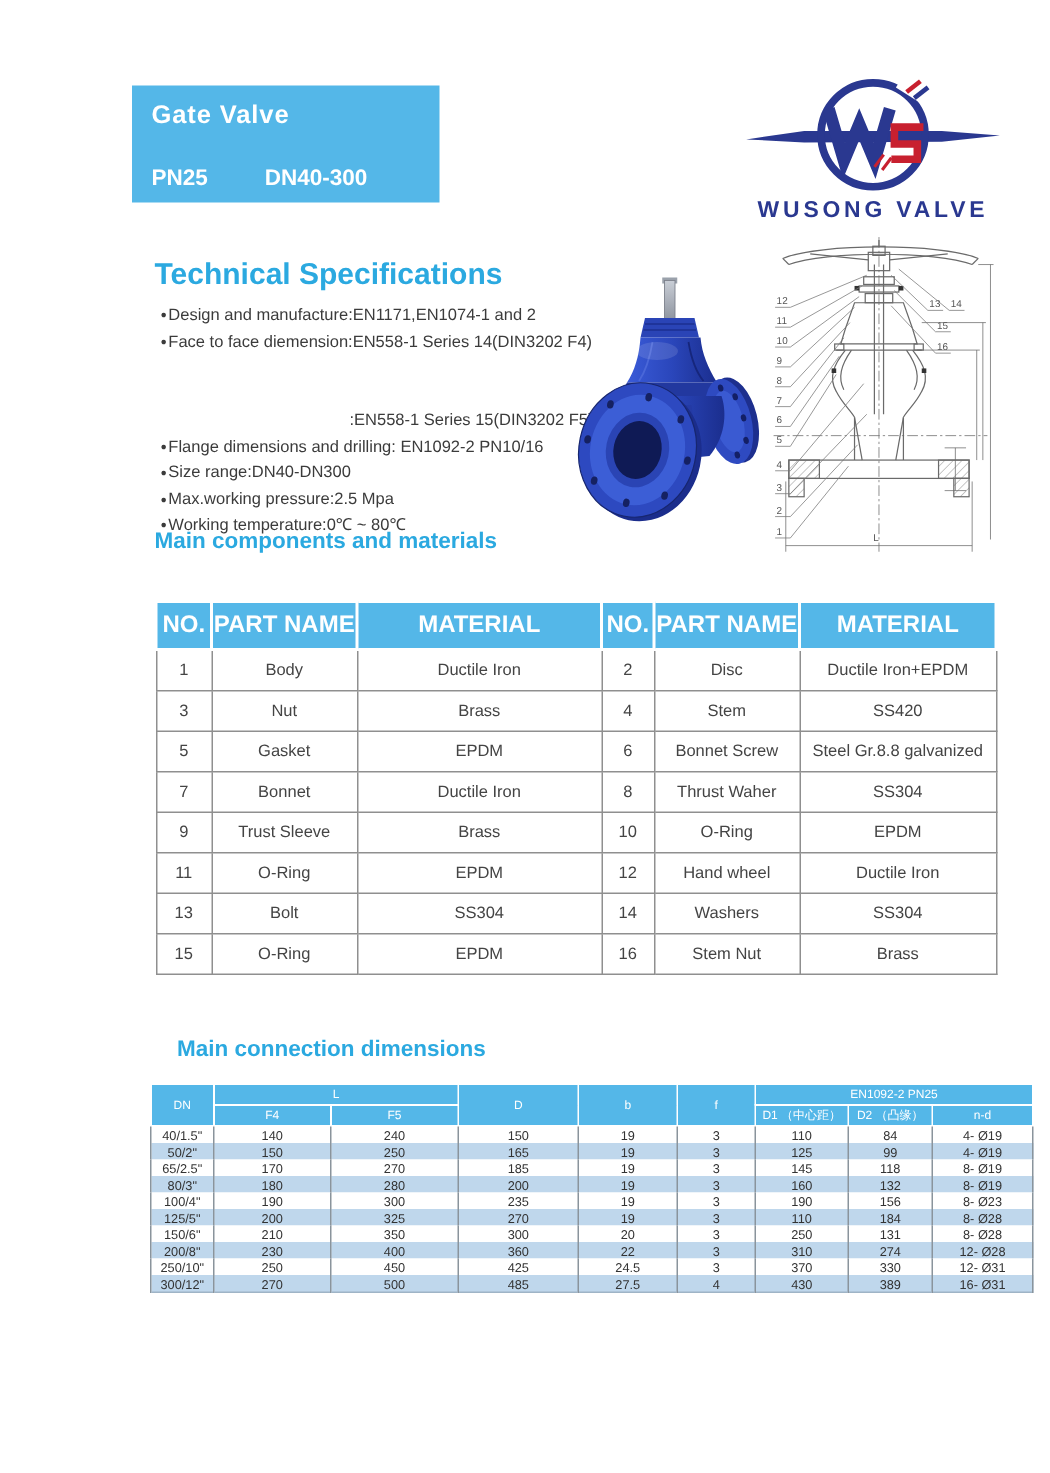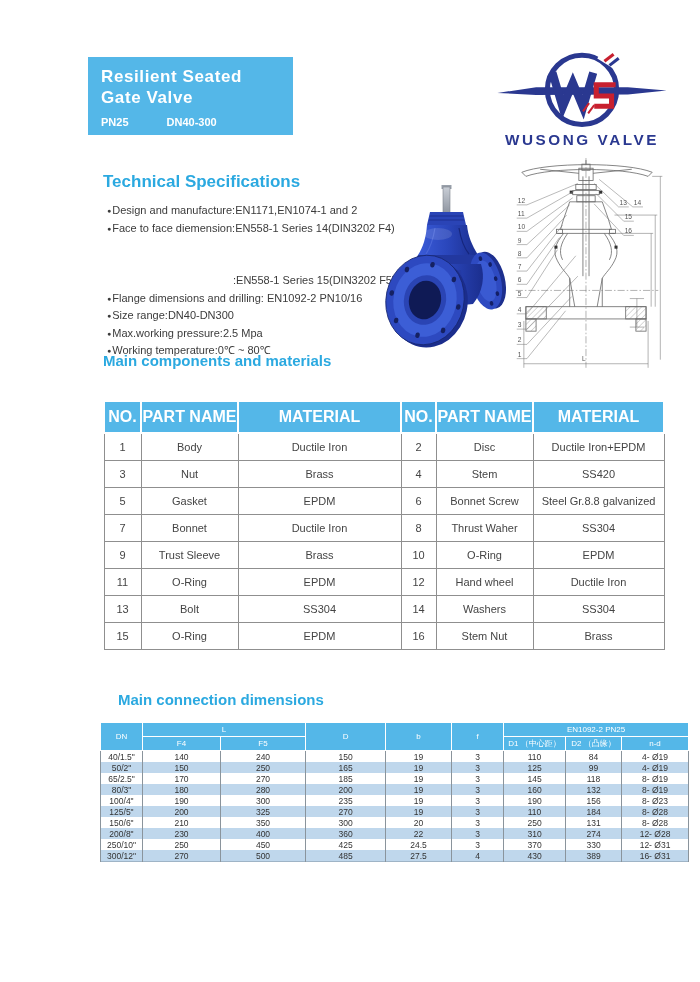--- a/index.html
+++ b/index.html
@@ -3,29 +3,29 @@
 <meta charset="utf-8">
 <style>
   html,body { margin:0; padding:0; background:#ffffff; }
   #page { position:relative; width:700px; height:982px; background:#fff;
           font-family:"Liberation Sans", sans-serif; overflow:hidden; }
 
   
   .banner { position:absolute; left:88px; top:57px; width:205px; height:78px;
             background:#54B7E8; color:#fff; box-sizing:border-box; padding:9px 0 0 13px; }
   .banner .t  { font-size:17px; font-weight:bold; line-height:21px; letter-spacing:0.6px; }
-  .banner .sub{ margin-top:8px; font-size:11px; font-weight:bold; display:flex; }
+  .banner .sub{ margin-top:23px; font-size:15px; font-weight:bold; display:flex; }
   .banner .sub .dn { margin-left:38px; }
 
   
   .logo { position:absolute; left:495px; top:44px; width:174px; height:106px;text-align:center; }
 
   
   h2.sec { position:absolute; margin:0; color:#2BA9E0; font-weight:600; }
-  #h-tech { left:103px; top:172px; font-size:17px; }
+  #h-tech { left:103px; top:172px; font-size:20px; }
   #h-comp { left:103px; top:352px; font-size:15px; }
   #h-dims { left:103px; top:691px; font-size:15px;margin-left:15px; }
 
   
   .specs { position:absolute; left:107px; top:202px; width:300px;
            font-size:11px; color:#3b3b3b; }
   .spec-line { line-height:17.5px; white-space:nowrap; }
   .spec-line .dot { font-size:7px; vertical-align:1px; margin-right:1px; }
   .spec-line.indent { padding-left:126px;margin-top:35px; }
 
@@ -51,21 +51,20 @@
   #t-dims tbody tr:nth-child(odd)  { background:#ffffff; }
   #t-dims tbody tr:nth-child(even) { background:#BFD7EC; }
   #t-dims tbody { border-bottom:1px solid #9fb4c6; }
 </style>
 </head>
 <body>
 
 <div id="page">
 
   <div class="banner">
-    <div class="t">Resilient Seated</div>
     <div class="t">Gate Valve</div>
     <div class="sub">
       <span>PN25</span>
       <span class="dn">DN40-300</span>
     </div>
   </div>
 
   <div class="logo">
     <svg viewBox="0 0 170 104" width="174" height="106">
       <polygon points="2,48 40,42.5 130,42.5 168,45.5 130,49.5 40,50" fill="#2A3890"></polygon>

